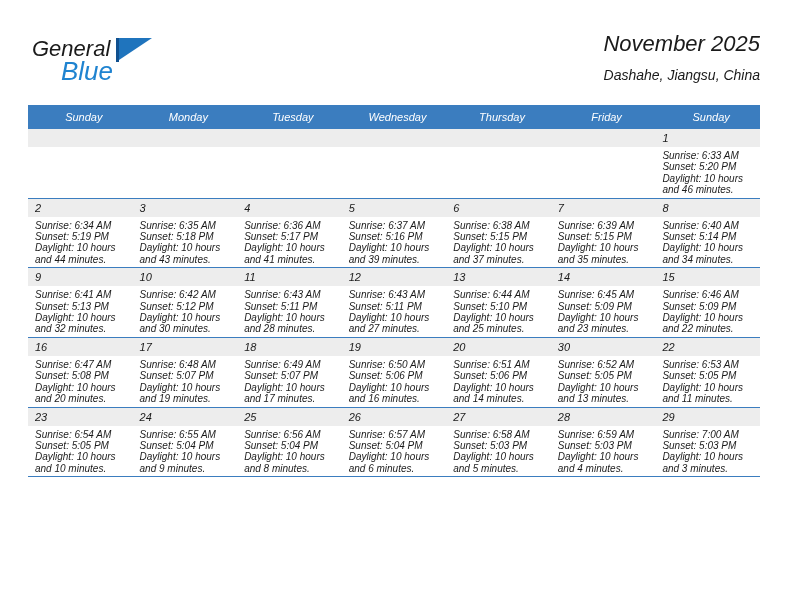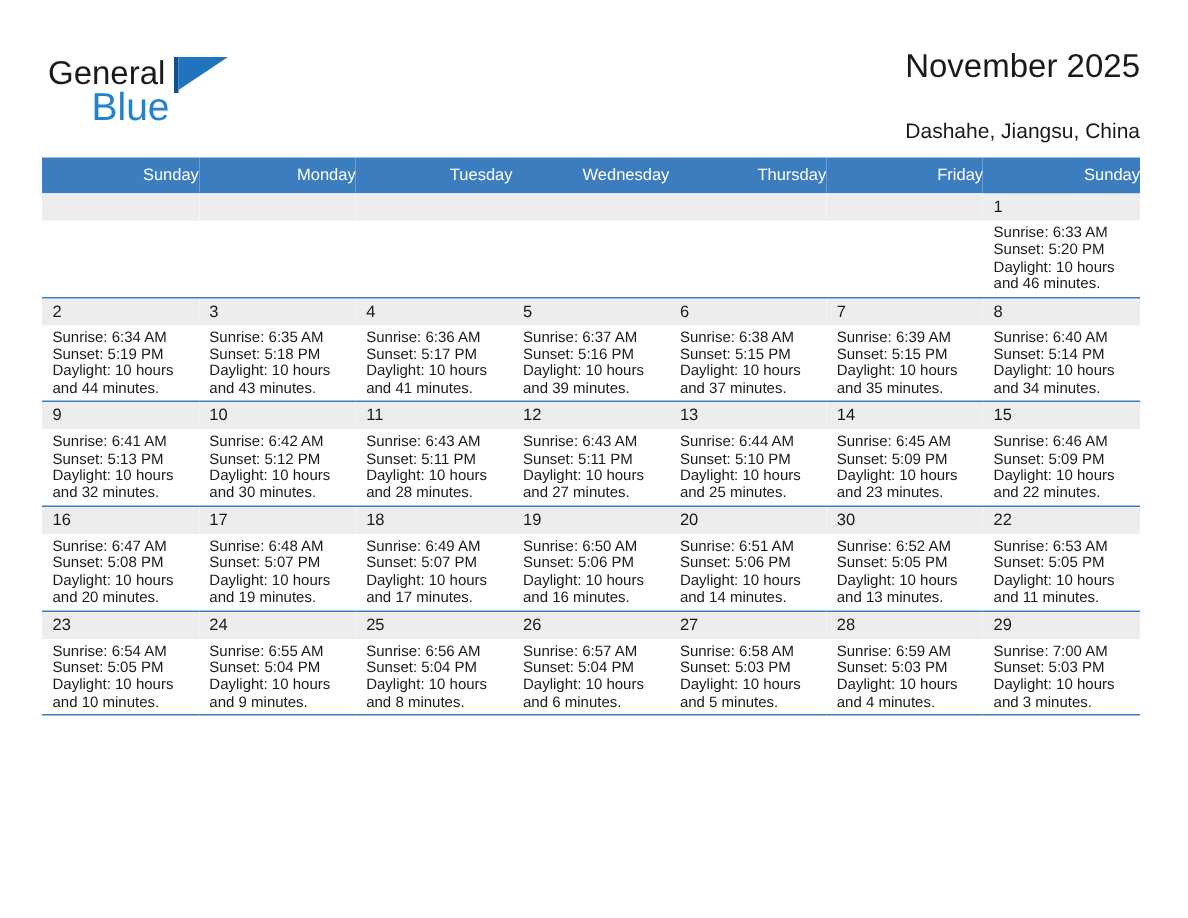--- a/index.html
+++ b/index.html
@@ -12,20 +12,21 @@
     height: 612px;
     font-family: "Liberation Sans", sans-serif;
     color: #000000;
     overflow: hidden;
   }
   .page {
     position: relative;
     width: 792px;
     height: 612px;
     box-sizing: border-box;
+    font-style: italic;
   }
 
   
   .topbar {
     position: absolute;
     left: 28px;
     top: 28px;
     right: 32px;
     height: 72px;
   }
@@ -84,42 +85,42 @@
     top: 0;
     text-align: right;
   }
   .cal-title {
     font-size: 22px;
     color: #1a1a1a;
     line-height: 32px;
     white-space: nowrap;
   }
   .cal-subtitle {
-    margin-top: 18px;
+    margin-top: 6px;
     font-size: 14px;
     color: #1a1a1a;
     line-height: 18px;
     white-space: nowrap;
   }
 
   
   .calendar {
     position: absolute;
     left: 28px;
     top: 105px;
     width: 732px;
     border-collapse: collapse;
     table-layout: fixed;
   }
   .calendar th {
     background: #3b7dbf;
     color: #ffffff;
     font-size: 11px;
     font-weight: normal;
-    text-align: right;
+    text-align: center;
     padding: 5px 0 5px 7px;
     height: 14px;
     border: none;
   }
   .calendar td {
     vertical-align: top;
     padding: 0;
     border: none;
     border-bottom: 1px solid #3b7dbf;
     height: 66px;

